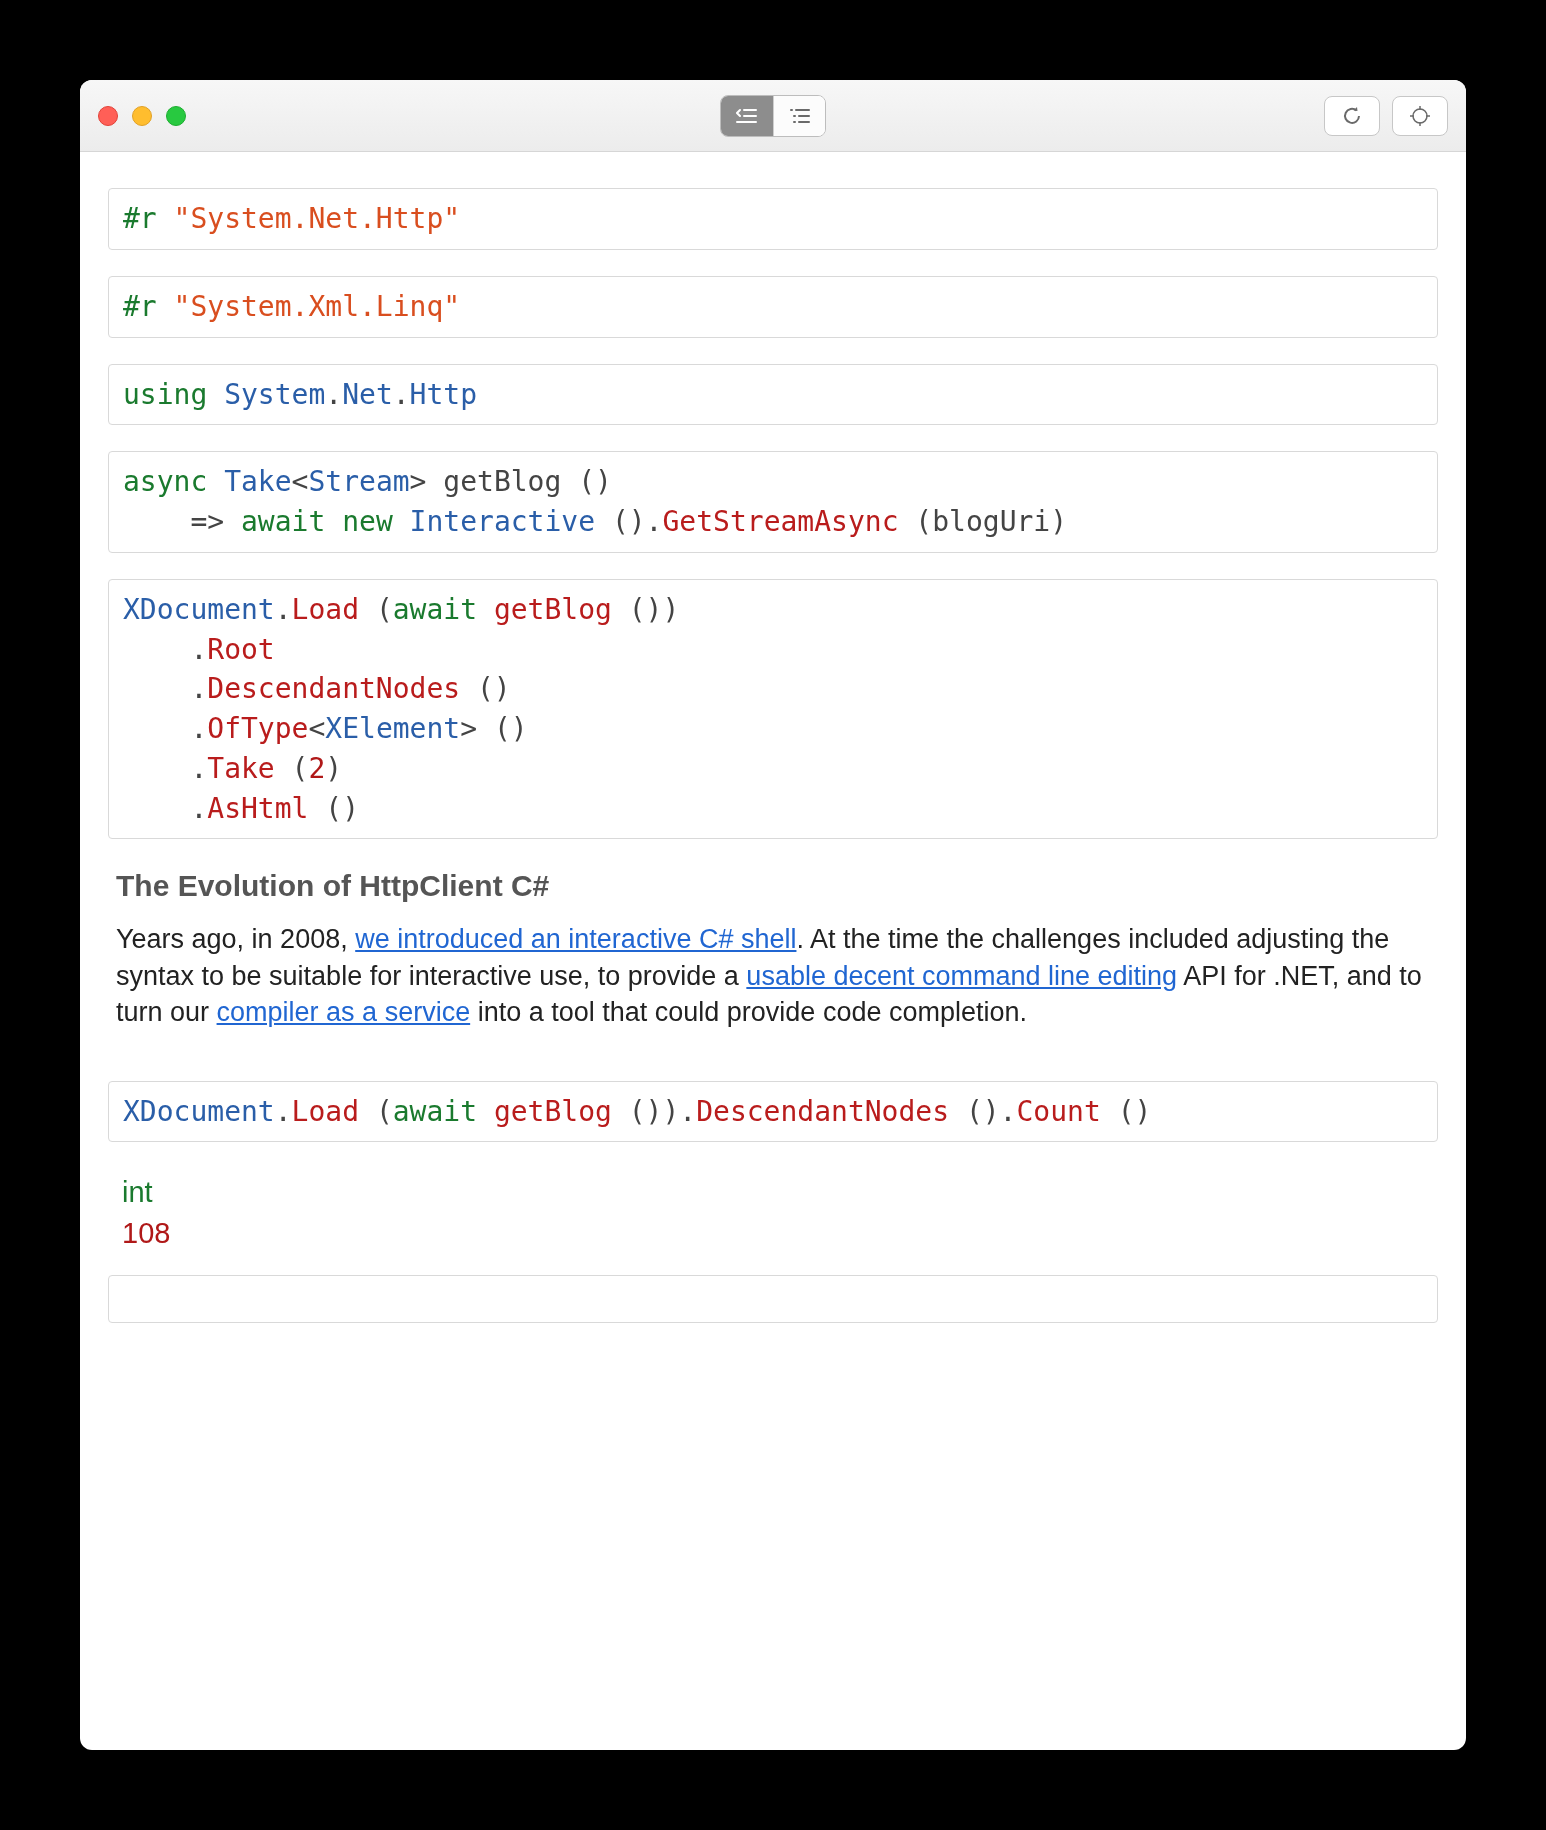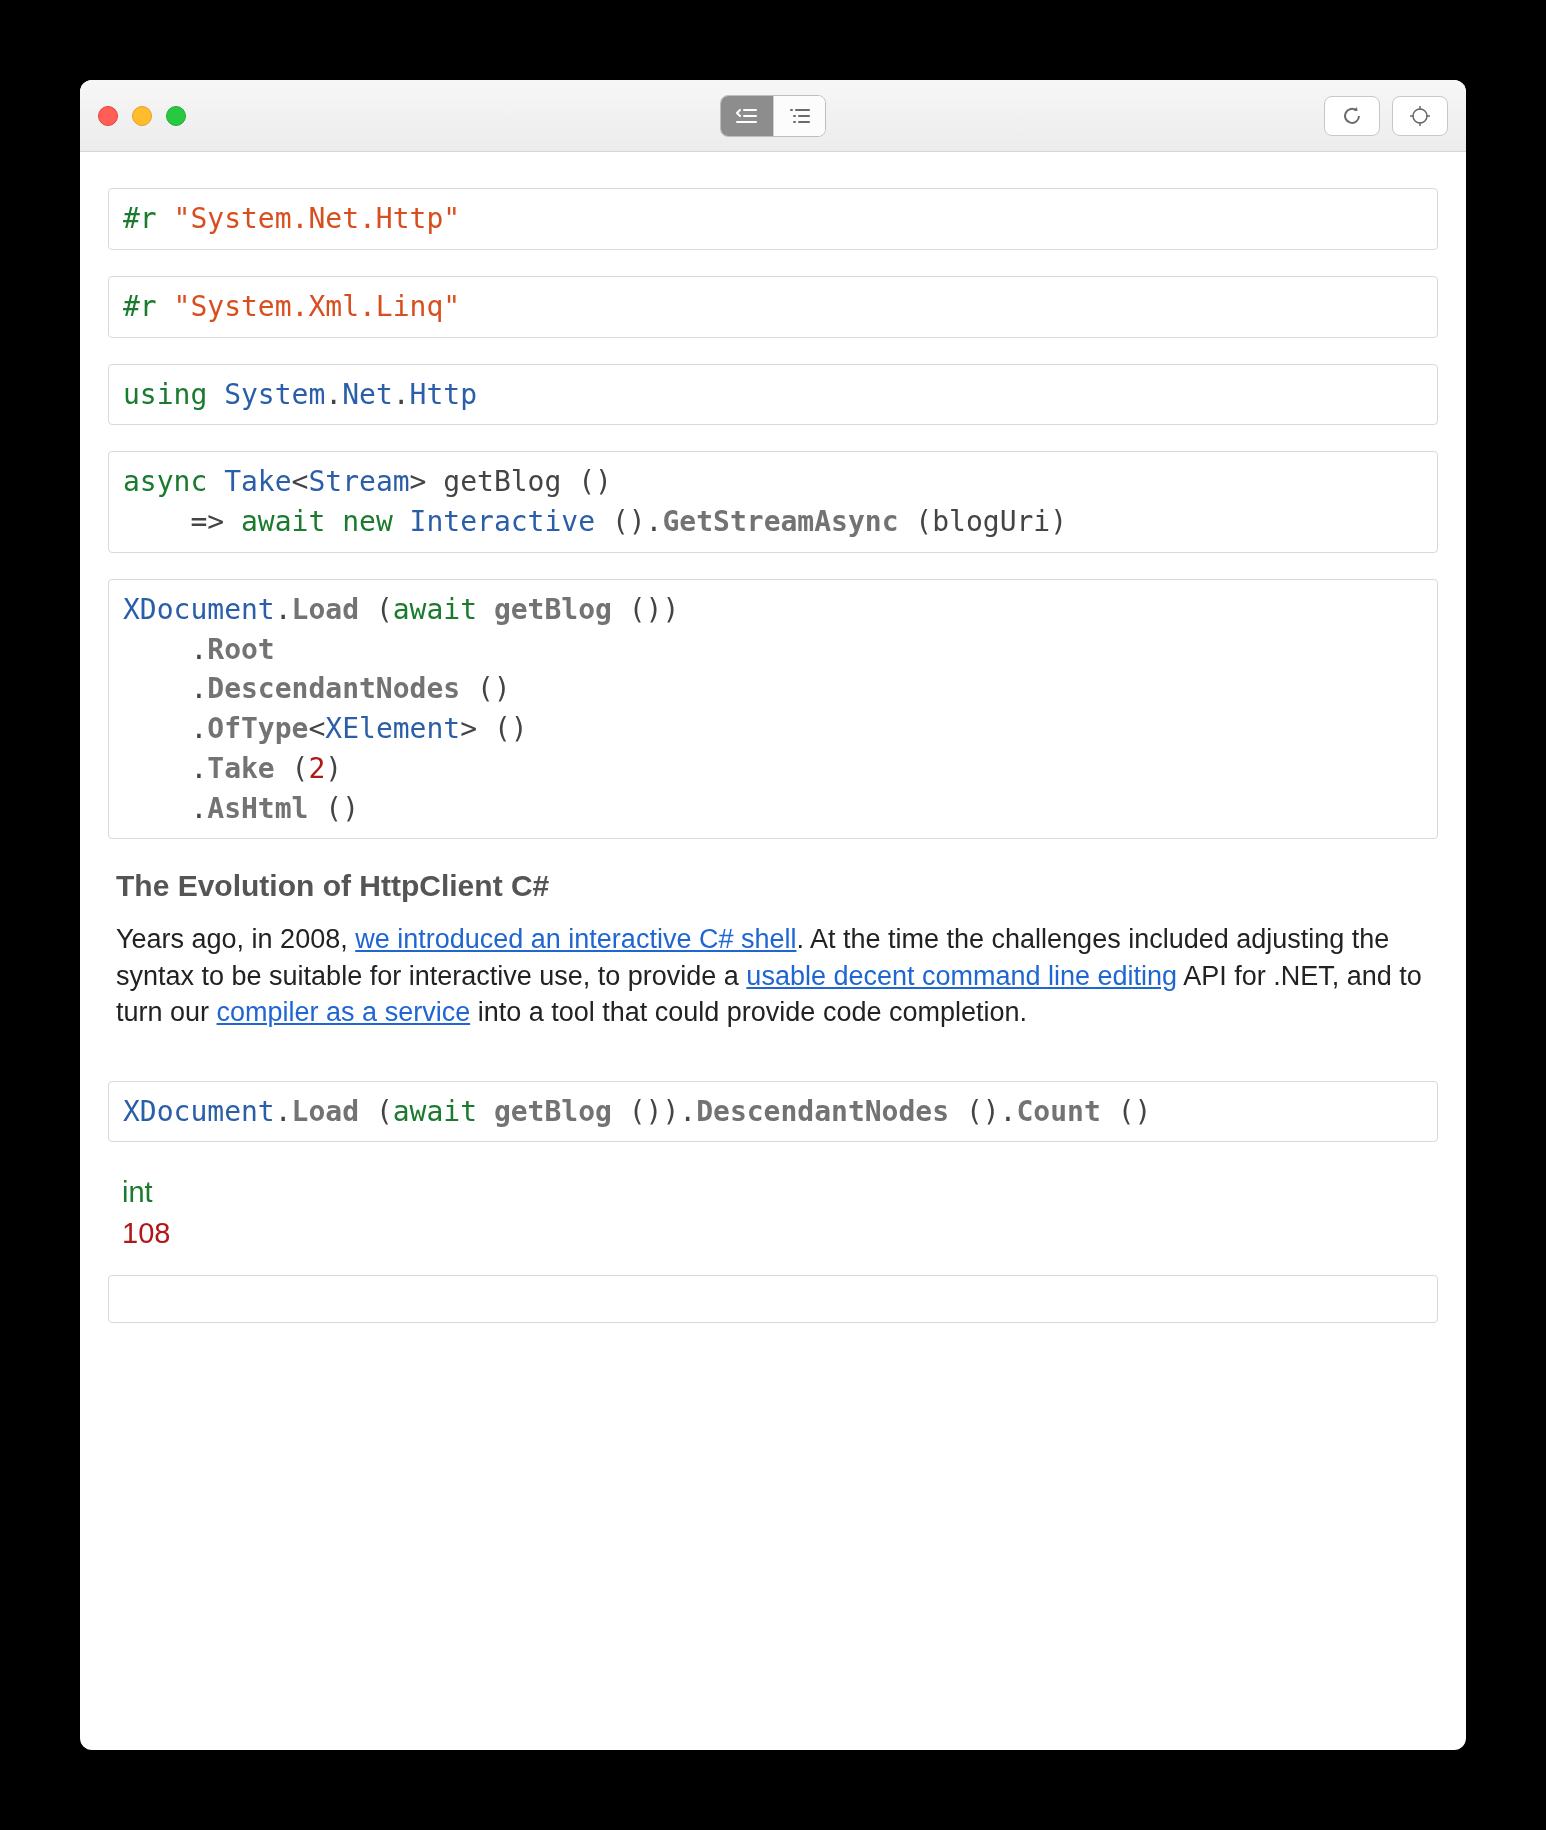--- a/index.html
+++ b/index.html
@@ -127,21 +127,21 @@
     }
     .result-block {
       font-family: Liberation Sans, sans-serif;
       font-size: 29px;
       line-height: 1.42;
       padding: 4px 14px 20px 14px;
     }
     .tok-keyword { color: #1a7a2e; }
     .tok-string { color: #d94e1f; }
     .tok-type { color: #2a5ea8; }
-    .tok-method { color: #737373; font-weight: bold; }
+    .tok-method { color: #b91c1c; }
     .tok-number { color: #b01818; }
     .tok-punct { color: #444; }
     .tok-ident { color: #444; }
     .tok-value { color: #b01818; }
     .tok-reskw { color: #1a7a2e; }
   </style>
 </head>
 <body>
 
 <div class="window">

